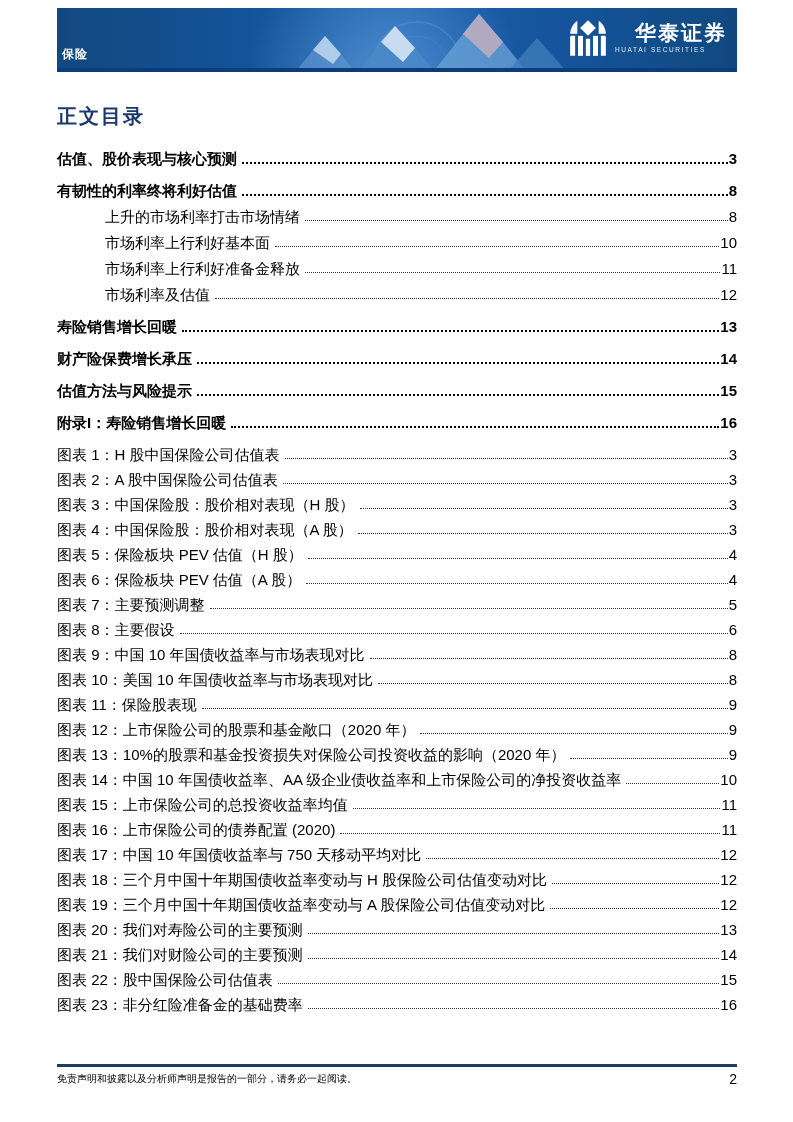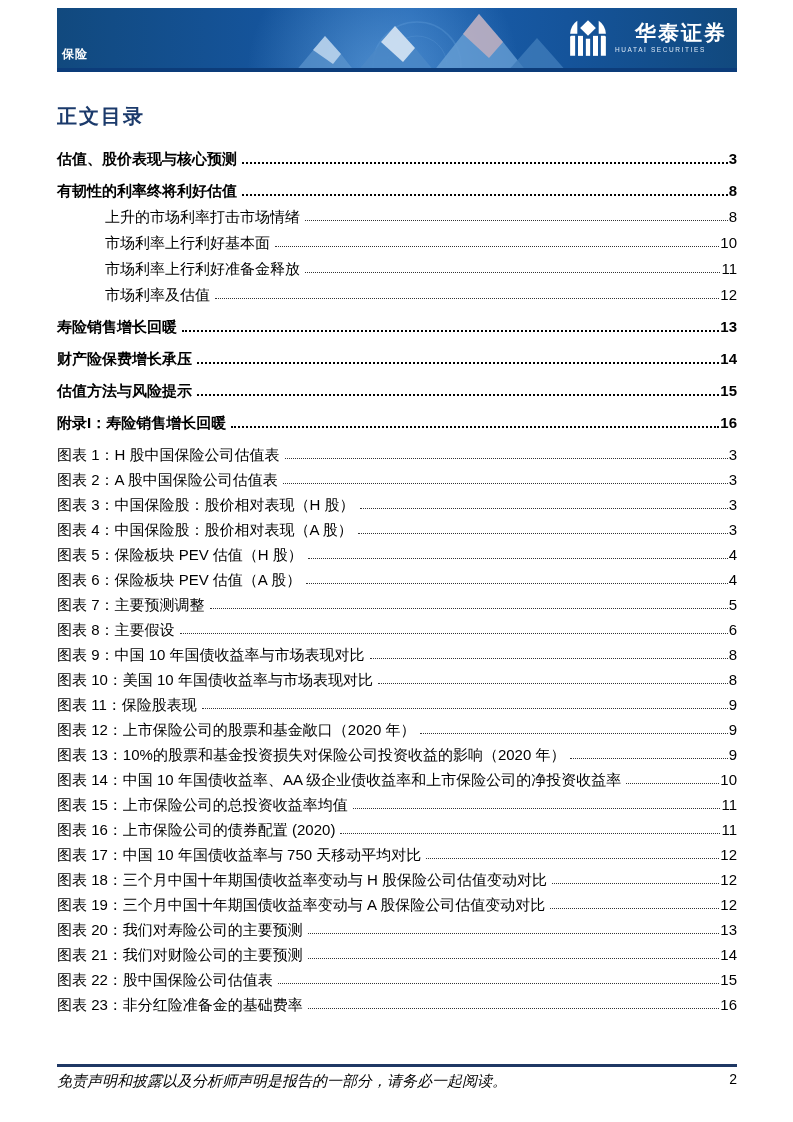--- a/index.html
+++ b/index.html
@@ -60,21 +60,21 @@
   .fig-list .toc-dots { border-bottom:1px dotted #333; margin-bottom:4px; }
 
   
   .footer {
     position:absolute; left:57px; width:680px; top:1064px;
     border-top:3px solid #1F3864;
     padding-top:5px;
     display:flex; justify-content:space-between; align-items:flex-start;
   }
   .disclaimer {
-    font-style:italic; font-size:15px; color:#000;
+    font-size:10px; color:#000;
     font-family:"Liberation Serif","DejaVu Serif",serif;
   }
   .page-num { font-size:14px; color:#000; line-height:1; }
 </style>
 </head>
 <body>
 
 <div class="page">
 
   <div class="banner">

